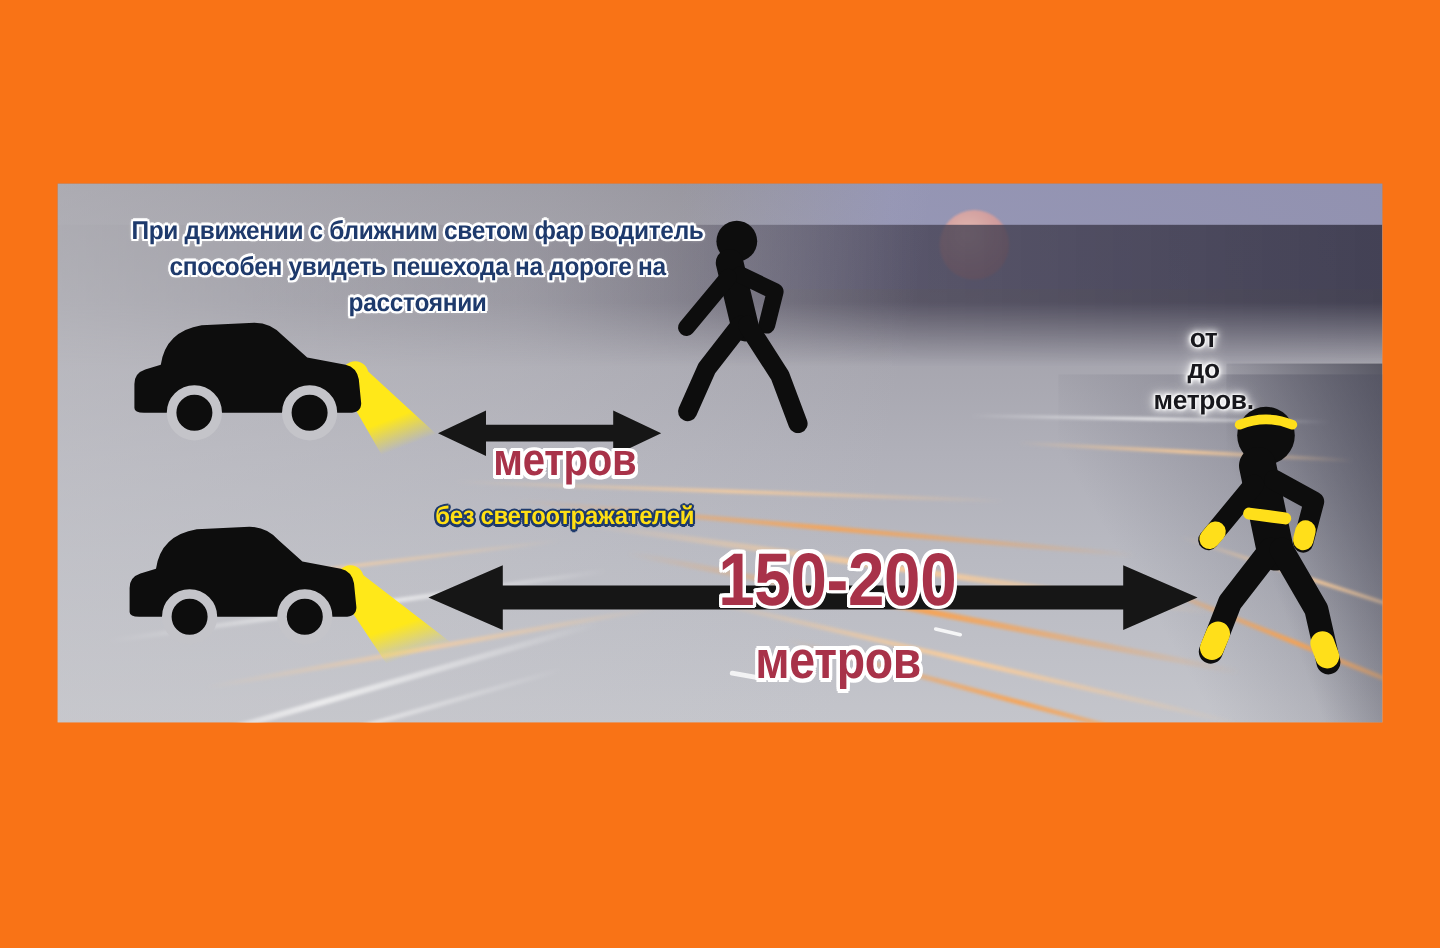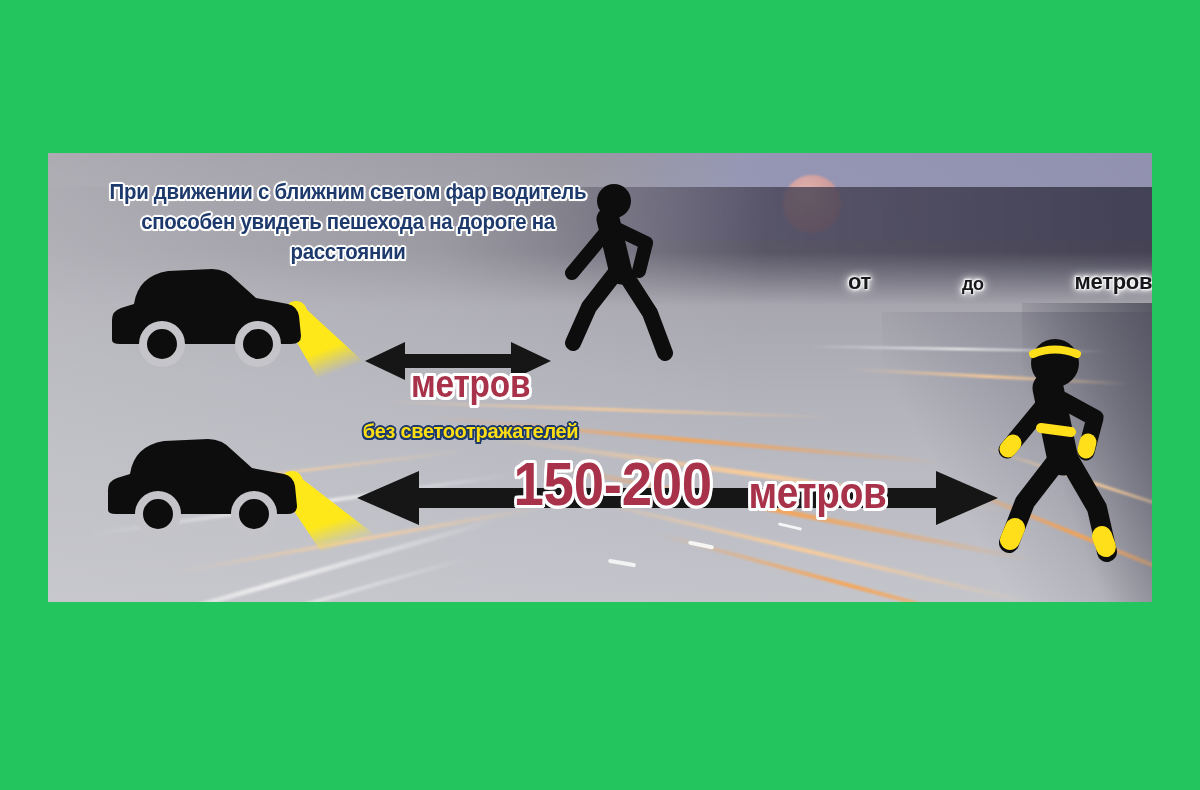--- a/index.html
+++ b/index.html
@@ -1,17 +1,17 @@
 <!DOCTYPE html>
 <html style="--accent-red: #a83249; --navy: #1e3a6c; --yellow: #ffdf14; --beam-yellow: #ffe819; --silhouette-black: #0d0d0d;"><head>
 <meta charset="utf-8">
 <title>Infographic</title>
 <style>
   html,body{margin:0;padding:0;background:#ffffff;}
-  .stage{position:relative;width:1200px;height:790px;background:#22c55e;overflow:hidden;
+  .stage{position:relative;width:1200px;height:790px;background:#f97316;overflow:hidden;
          font-family:"Liberation Sans",sans-serif;}
   .panel{position:absolute;left:48px;top:153px;width:1104px;height:449px;overflow:hidden;
          background:linear-gradient(180deg,#8e8c96 0%,#989press7a0 15%,#a5a4ad 30%,#b0b0b9 50%,#b9bac2 70%,#c4c5cb 100%);}
   
   .panel{background:linear-gradient(180deg,#8e8c96 0%,#9897a0 15%,#a5a4ad 30%,#b0b0b9 50%,#b9bac2 70%,#c4c5cb 100%);}
 
   
   .sky{position:absolute;left:520px;top:0;width:584px;height:88px;
        background:linear-gradient(90deg,rgba(150,150,182,0) 0%,rgba(150,151,185,.85) 30%,rgba(146,146,178,.92) 100%);}
   .moon{position:absolute;left:735px;top:22px;width:58px;height:58px;border-radius:50%;
@@ -43,21 +43,21 @@
      1.5px 1.5px 0 #fff,-1.5px 1.5px 0 #fff,1.5px -1.5px 0 #fff,-1.5px -1.5px 0 #fff,0 0 4px #fff;}
   .stroke-w3{text-shadow:3px 0 0 #fff,-3px 0 0 #fff,0 3px 0 #fff,0 -3px 0 #fff,
      2px 2px 0 #fff,-2px 2px 0 #fff,2px -2px 0 #fff,-2px -2px 0 #fff,
      3px 2px 0 #fff,-3px 2px 0 #fff,3px -2px 0 #fff,-3px -2px 0 #fff,
      2px 3px 0 #fff,-2px 3px 0 #fff,2px -3px 0 #fff,-2px -3px 0 #fff;}
   .stroke-navy{text-shadow:2px 0 0 var(--navy,#1e3a6c),-2px 0 0 var(--navy,#1e3a6c),
      0 2px 0 var(--navy,#1e3a6c),0 -2px 0 var(--navy,#1e3a6c),
      1.5px 1.5px 0 var(--navy,#1e3a6c),-1.5px 1.5px 0 var(--navy,#1e3a6c),
      1.5px -1.5px 0 var(--navy,#1e3a6c),-1.5px -1.5px 0 var(--navy,#1e3a6c);}
   .glow-w{text-shadow:0 0 5px #fff,0 0 8px #fff,0 0 12px rgba(255,255,255,.85),1px 1px 2px #fff,-1px -1px 2px #fff;}
-  .baseline-row{display:flex;align-items:flex-end;}
+  .baseline-row{display:flex;align-items:center;flex-direction:column;}
   svg{display:block;}
 </style>
 </head>
 <body>
 
 <div class="stage">
   <div class="panel">
 
     <div class="sky"></div>
     <div class="moon"></div>
@@ -123,21 +123,21 @@
         <path d="M57,46 L86,60 L79,88" stroke-width="14"></path>
         <path d="M47,48 L12,90" stroke-width="14"></path>
         <path d="M57,88 L29,124 L13,160" stroke-width="16"></path>
         <path d="M63,88 L90,130 L105,170" stroke-width="16"></path>
       </g>
     </svg>
 
 
     <div class="txt baseline-row" style="left:800px;top:116px;width:310px;justify-content:space-between;">
       <span class="blacktxt glow-w" style="font-size:22px;">от</span>
-      <span class="blacktxt glow-w" style="font-size:18px;">до</span>
+      <span class="blacktxt glow-w" style="font-size:22px;">до</span>
       <span class="blacktxt glow-w" style="font-size:22px;">метров.</span>
     </div>
 
     <svg style="position:absolute;left:46px;top:273px;" width="300" height="135" viewBox="0 0 300 135">
       <defs>
         <linearGradient id="beamB" x1="0" y1="0" x2="0.4" y2="1">
           <stop offset="0" stop-color="#ffe819"></stop>
             <stop offset="0.7" stop-color="#ffe819"></stop>
           <stop offset="1" stop-color="#ffe819" stop-opacity="0"></stop>
         </linearGradient>

